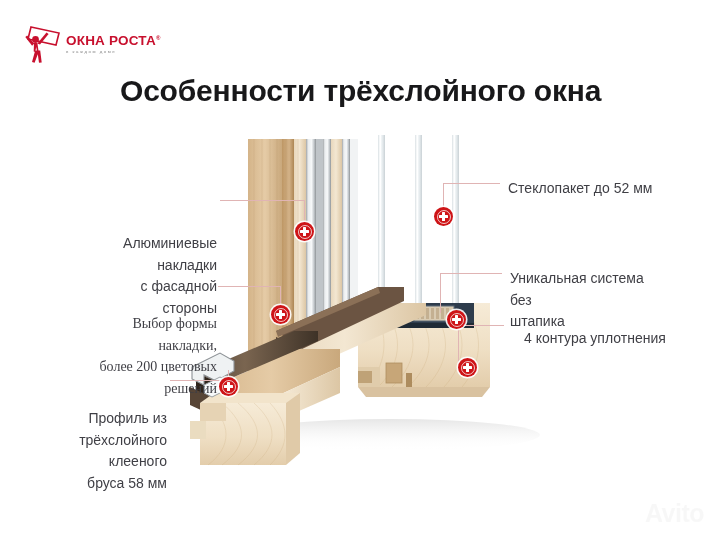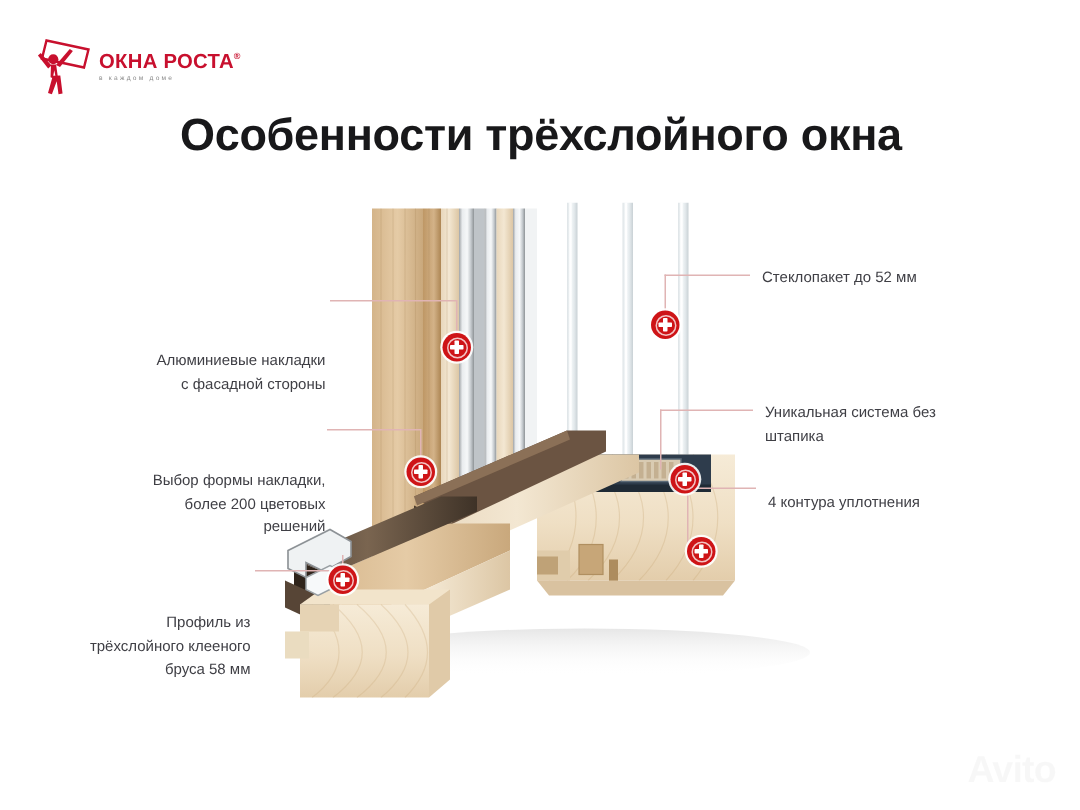--- a/index.html
+++ b/index.html
@@ -66,21 +66,21 @@
     position:absolute;left:0;top:125px;width:720px;height:350px;
   }
   #photo{
     position:absolute;left:190px;top:10px;width:380px;height:340px;
   }
   #photo svg{display:block;width:380px;height:340px;}
 
   
   .callout{
     position:absolute;
-    font-size:10px;
+    font-size:14px;
     line-height:1.55;
     color:#3f3f45;
     white-space:pre-line;
   }
   .callout.left{text-align:right;margin-top:40px;}
   .callout.right{text-align:left;}
 
   
   .leader{
     position:absolute;
@@ -343,34 +343,34 @@
       <span class="ring"></span>
     </div>
     <div class="marker" style="left:458px;top:233px;">
       <span class="ring"></span>
     </div>
   </div>
 
   <div class="callout left" style="left:85px;top:193px;width:132px;">Алюминиевые накладки
 с фасадной стороны</div>
 
-  <div class="callout left" style="left:80px;top:273px;width:137px;">Выбор формы накладки,
+  <div class="callout left" style="left:80px;top:273px;width:137px;font-family:Liberation Serif, serif;">Выбор формы накладки,
 более 200 цветовых
 решений</div>
 
   <div class="callout left" style="left:50px;top:368px;width:117px;">Профиль из
 трёхслойного клееного
 бруса 58 мм</div>
 
   <div class="callout right" style="left:508px;top:178px;width:160px;">Стеклопакет до 52 мм</div>
 
   <div class="callout right" style="left:510px;top:268px;width:152px;">Уникальная система без
 штапика</div>
 
-  <div class="callout right" style="left:512px;top:328px;width:160px;">4 контура уплотнения</div>
+  <div class="callout right" style="left:524px;top:328px;width:160px;">4 контура уплотнения</div>
 
   <div id="avito">
     <div id="avito-dots">
       <svg viewBox="0 0 22 22" xmlns="http://www.w3.org/2000/svg">
         <circle cx="6.5" cy="6" r="5" fill="#ffffff" opacity=".9"></circle>
         <circle cx="16" cy="5.5" r="3.2" fill="#ffffff" opacity=".9"></circle>
         <circle cx="5" cy="16" r="3.6" fill="#ffffff" opacity=".9"></circle>
         <circle cx="15" cy="15.5" r="5.2" fill="#ffffff" opacity=".9"></circle>
       </svg>
     </div>

